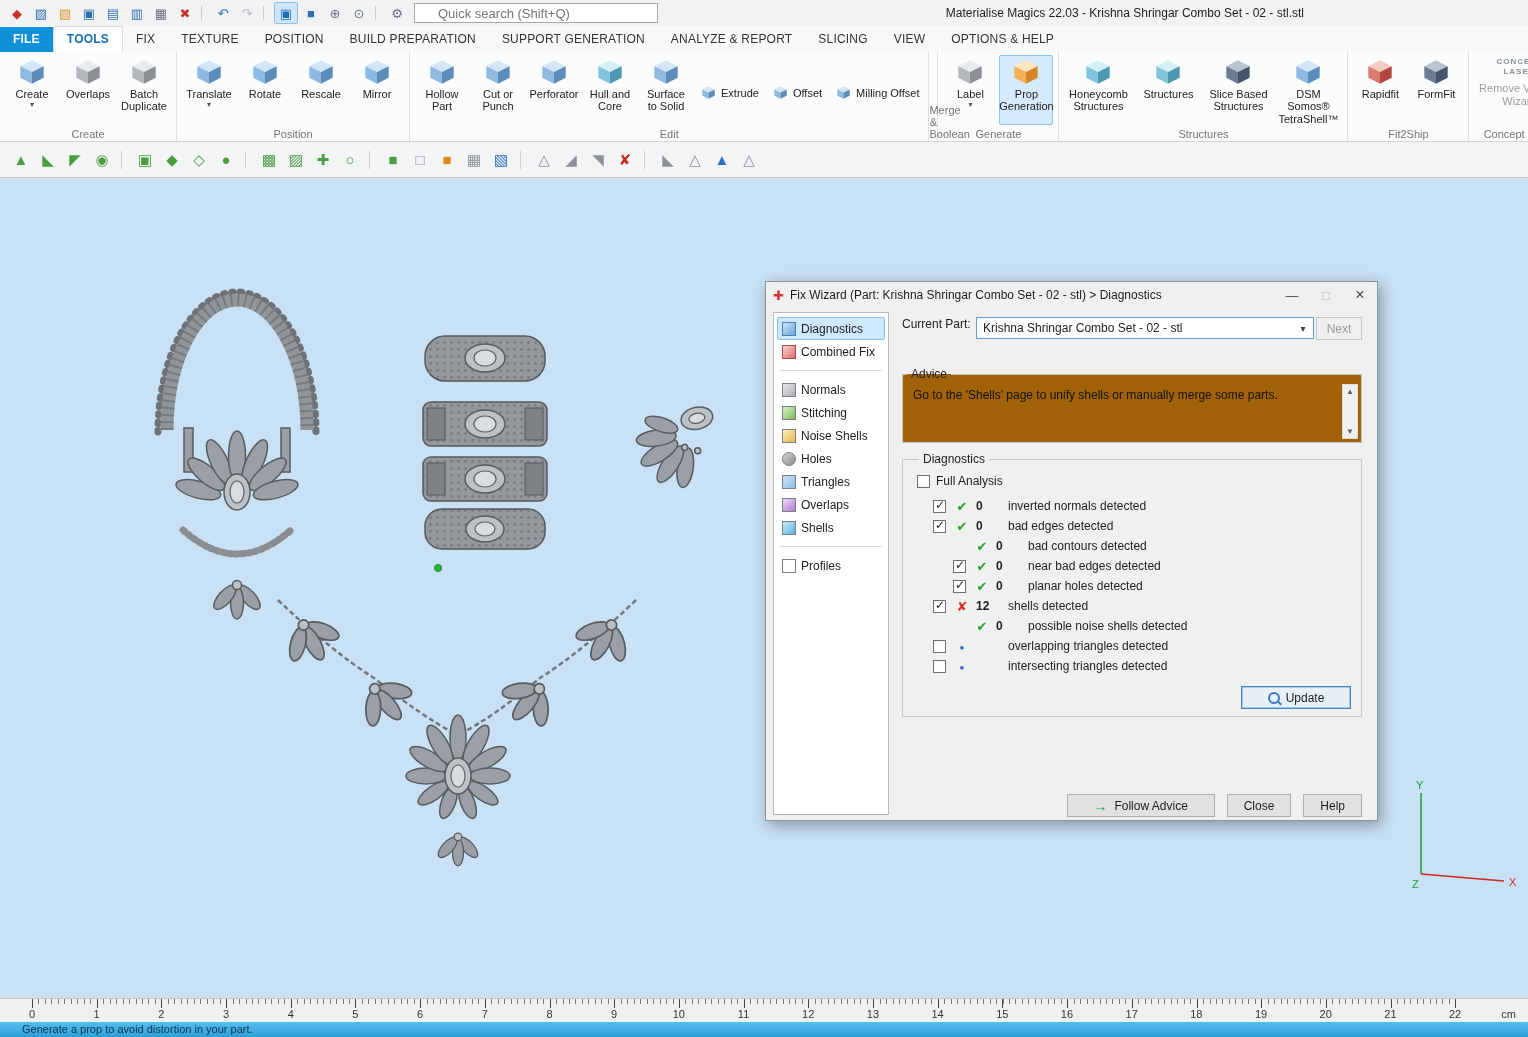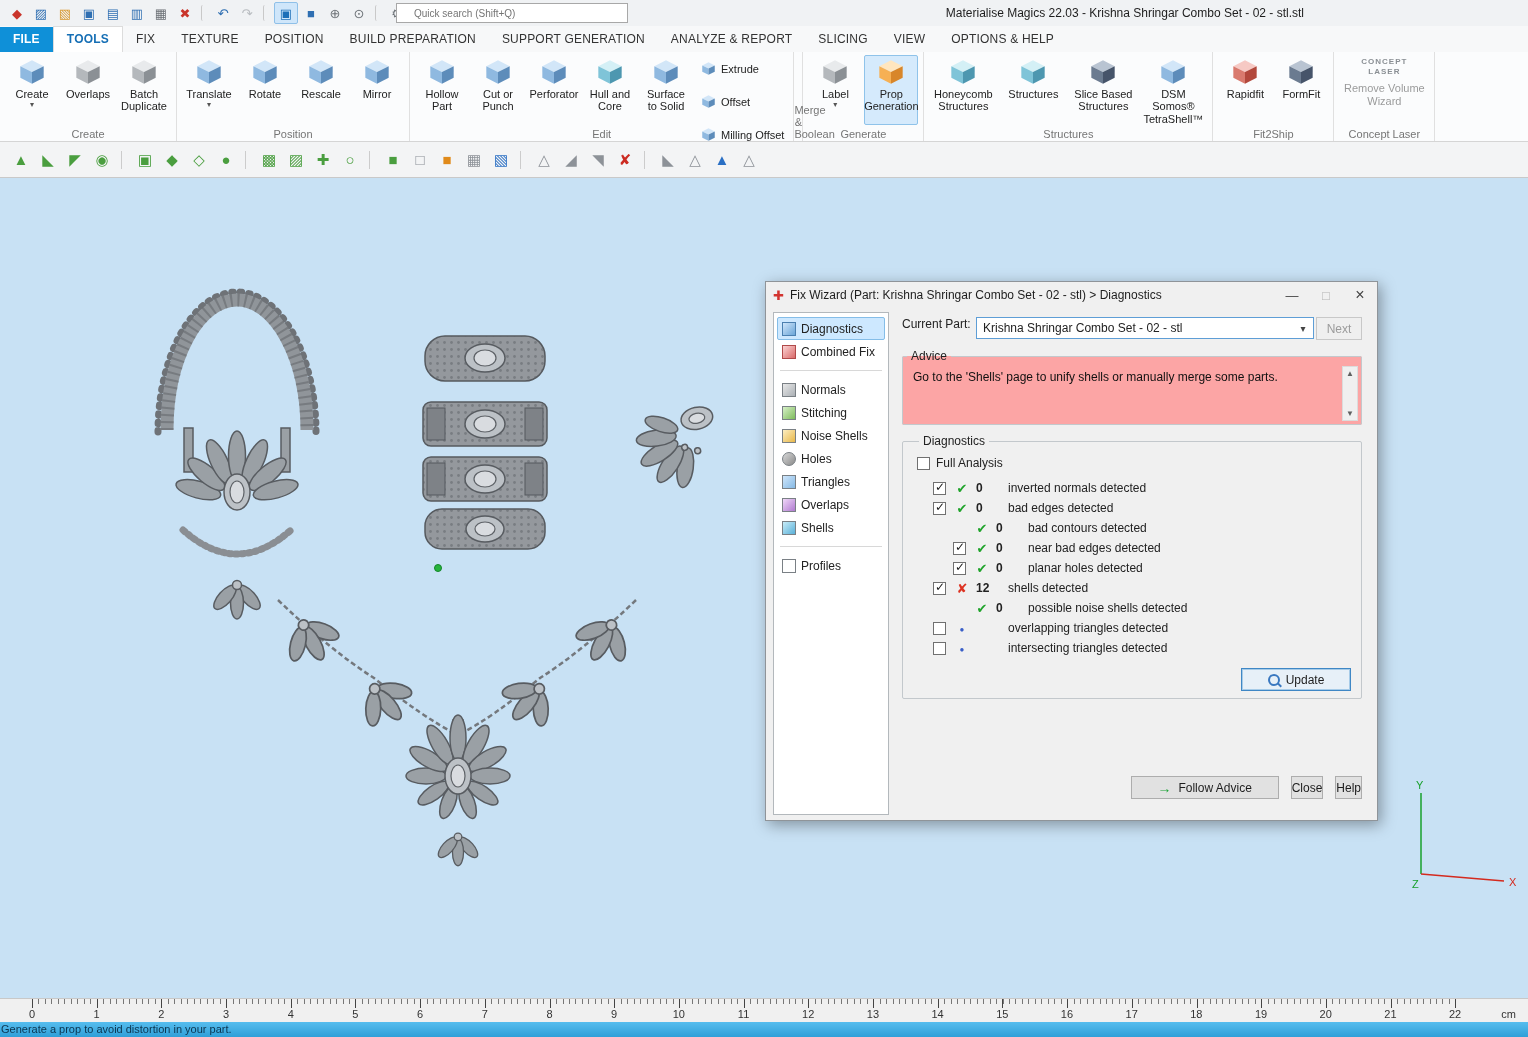--- a/index.html
+++ b/index.html
@@ -10,41 +10,41 @@
   }
   
   #titlebar{position:absolute;left:0;top:0;width:1528px;height:26px;background:#f0f2f4;border-bottom:1px solid #e2e2e2;display:flex;align-items:center}
   .qat{display:flex;align-items:center;gap:2px;padding-left:6px}
   .qicon{width:22px;height:20px;display:flex;align-items:center;justify-content:center;font-size:13px;border-radius:2px;cursor:default}
   .qicon i{font-style:normal}
   .q-red{color:#c9342a}.q-blue{color:#2f6fb2}.q-amber{color:#d8982c}.q-gray{color:#6b7075}
   .q-disabled{color:#b9bdc1}
   .q-active{color:#1d6fb8;background:#cfe6fa;border:1px solid #8fc0e8}
   .qicon.sep{width:5px;height:16px;border-left:1px solid #c9c9c9;margin:0 3px}
-  #quicksearch{position:absolute;left:396px;top:3px;width:196px;height:18px;border:1px solid #a8a8a8;font-size:10px;padding:0 17px;background:#fff;color:#333;font-family:inherit}
+  #quicksearch{position:absolute;left:414px;top:3px;width:196px;height:18px;border:1px solid #a8a8a8;font-size:13px;padding:0 23px;background:#fff;color:#333;font-family:inherit}
   #wintitle{position:absolute;left:616px;width:688px;text-align:right;font-size:12px;color:#1d1d1d;white-space:nowrap}
   
   #tabrow{position:absolute;left:0;top:26px;width:1528px;height:26px;background:#f7f8f9;border-bottom:1px solid #dcdcdc;display:flex;align-items:flex-end}
   .tab{padding:5px 13px 6px;font-size:12px;color:#333;letter-spacing:.2px;cursor:default;white-space:nowrap}
   .tab.file{background:#0f90d8;color:#fff;font-weight:bold}
   .tab.active{background:#fff;border:1px solid #dcdcdc;border-bottom:1px solid #fff;margin-bottom:-1px;color:#166fb5;font-weight:bold}
   
   #ribbon{position:absolute;left:0;top:52px;width:1528px;height:90px;background:#fbfcfd;border-bottom:1px solid #d5d5d5;display:flex;align-items:stretch;padding:0;box-sizing:border-box}
   .rgroup{position:relative;border-right:1px solid #e0e0e0;padding:3px 4px 15px;box-sizing:border-box}
   .rbtns{display:flex;align-items:flex-start}
   .rbtn{width:50px;min-height:64px;display:flex;flex-direction:column;align-items:center;padding:2px 1px;margin:0 1px;border:1px solid transparent;border-radius:2px;cursor:default}
   .rbtn.active{background:#d5eafc;border-color:#8fc3ea}
   .rbtn.disabled{opacity:.45;filter:grayscale(.7)}
   .ricon{width:28px;height:28px;flex:none}
   .rlabel{font-size:11px;line-height:1.12;text-align:center;color:#222;margin-top:2px}
   .rbtn .arrow{display:none;font-size:8px;color:#555;line-height:1;margin-top:1px}
   .rbtn.has-dropdown .arrow{display:block}
   .glabel{position:absolute;left:0;right:0;bottom:1px;text-align:center;font-size:11px;color:#757575}
   .wide .rbtn{width:64px}
-  .stack{display:flex;flex-direction:column;gap:16px;padding:5px 2px 0 4px}
+  .stack{display:flex;gap:8px;padding:5px 2px 0 4px}
   .stackbtn{display:flex;align-items:center;gap:5px;font-size:11px;color:#222;padding:1px 3px;border-radius:2px;cursor:default;white-space:nowrap}
   .sicon{width:15px;height:15px;flex:none}
   .cl-logo{font-size:8px;font-weight:bold;letter-spacing:1px;color:#8a8f94;text-align:center;width:92px;line-height:1.2;padding:2px 0 1px;word-spacing:92px}
   .concept{display:flex;flex-direction:column;align-items:center}
   
   .c-blue{--c1:#d2e6f8;--c2:#8fb9e0;--c3:#5d8cba}
   .c-gray{--c1:#e8eaec;--c2:#b4b8bc;--c3:#8b9095}
   .c-orange{--c1:#ffe6bf;--c2:#f6b054;--c3:#d8862a}
   .c-cyan{--c1:#d4f0f6;--c2:#7fc4d8;--c3:#4d97b0}
   .c-dark{--c1:#b9c4d2;--c2:#6b7b90;--c3:#46546a}
@@ -90,26 +90,26 @@
   [data-name="triangles-icon"]{background:linear-gradient(135deg,#cfe6fb,#86b9e4)}
   [data-name="overlaps-icon"]{background:linear-gradient(135deg,#f0d8f8,#b07ad0)}
   [data-name="shells-icon"]{background:linear-gradient(135deg,#c8ecf8,#5ab0d8)}
   [data-name="profiles-icon"]{background:#fff}
   .fw-nav-sep{border-top:1px solid #d8d8d8;margin:7px 3px}
   .fw-main{flex:1;padding:9px 15px 0 13px;position:relative;box-sizing:border-box}
   .fw-cp-row{display:flex;height:22px}
   .fw-cp-label{width:74px;font-size:12px}
   .fw-combo{width:338px;height:22px;background:#fff;border:1px solid #5e9ed6;display:flex;align-items:center;justify-content:space-between;padding:0 2px 0 6px;box-sizing:border-box;font-size:12px;cursor:default}
   .combo-arrow{width:16px;text-align:center;color:#444;font-size:10px}
-  .fw-btn{font-family:inherit;font-size:12px;height:23px;background:#e1e1e1;border:1px solid #adadad;padding:0 0;cursor:default;color:#1d1d1d}
+  .fw-btn{font-family:inherit;font-size:12px;height:23px;background:#e1e1e1;border:1px solid #adadad;padding:0 16px;cursor:default;color:#1d1d1d}
   .fw-btn.disabled{color:#9b9b9b;background:#efefef;border-color:#c8c8c8}
   .fw-cp-row .fw-btn{margin-left:auto;width:46px;padding:0}
   .gbox{border:1px solid #c3c8cc;border-radius:2px;margin:0;padding:0;box-sizing:border-box}
   .gbox legend{font-size:12px;color:#222;padding:0 4px;margin-left:4px}
-  .gbox.advice{margin-top:10px;height:76px;background:#fca5a5;position:relative}
+  .gbox.advice{margin-top:28px;height:76px;background:#a16207;position:relative}
   .advice-text{font-size:12px;color:#111;padding:7px 32px 0 10px}
   .vscroll{position:absolute;top:3px;bottom:3px;right:3px;width:16px;background:#f0f0f0;border:1px solid #dcdcdc;display:flex;flex-direction:column;justify-content:space-between;align-items:center;font-size:8px;color:#606060;box-sizing:border-box;padding:2px 0}
   .gbox.diag{margin-top:9px;height:265px;position:relative;background:transparent;padding:0 8px 8px 12px}
   .fa-row{display:flex;align-items:center;gap:6px;margin:8px 0 8px 2px;font-size:12px}
   .chk{width:13px;height:13px;background:#fff;border:1px solid #707070;box-sizing:border-box;position:relative;flex:none}
   .chk.none{visibility:hidden}
   .chk.checked::after{content:"✓";position:absolute;left:1px;top:-3px;font-size:12px;color:#1a1a1a}
   .diag-rows{padding-left:18px}
   .diag-row{display:flex;align-items:center;height:20px}
   .diag-row.indent{margin-left:20px}
@@ -130,21 +130,21 @@
   #ruler{position:absolute;left:0;top:998px;width:1528px;height:24px;background:#f0f0f0;border-top:1px solid #c8c8c8;box-sizing:border-box;
     background-image:
       repeating-linear-gradient(90deg,#444 0 1px,transparent 1px 64.7px),
       repeating-linear-gradient(90deg,#777 0 1px,transparent 1px 6.47px);
     background-size:1425px 9px,1425px 5px;
     background-position:31.5px 0,31.5px 0;
     background-repeat:no-repeat;}
   #ruler-nums{position:absolute;left:32px;top:9px;display:flex}
   .ruler-num{width:64.7px;flex:none;text-align:center;transform:translateX(-32.35px);font-size:11px;color:#333}
   #ruler-unit{position:absolute;right:12px;top:9px;font-size:11px;color:#333}
-  #statusbar{position:absolute;left:0;top:1022px;width:1528px;height:15px;background:linear-gradient(#56bdee,#2f9fd8);color:#0b3550;font-size:11px;line-height:15px;padding-left:1px;box-sizing:border-box}
+  #statusbar{position:absolute;left:0;top:1022px;width:1528px;height:15px;background:linear-gradient(#56bdee,#2f9fd8);color:#0b3550;font-size:11px;line-height:15px;padding-left:22px;box-sizing:border-box}
 </style>
 </head>
 <body>
 
 <svg style="position:absolute;width:0;height:0" aria-hidden="true">
   <defs>
     <symbol id="sym-cube" viewBox="0 0 24 24">
       <polygon points="12,2 22,7 12,12 2,7" style="fill:var(--c1,#d2e6f8)"></polygon>
       <polygon points="2,7 12,12 12,22 2,17" style="fill:var(--c2,#8fb9e0)"></polygon>
       <polygon points="22,7 12,12 12,22 22,17" style="fill:var(--c3,#5d8cba)"></polygon>

